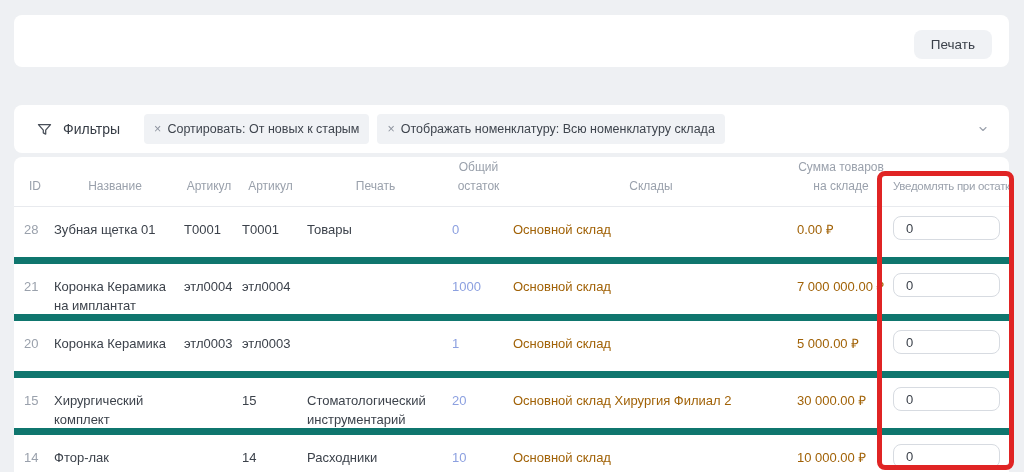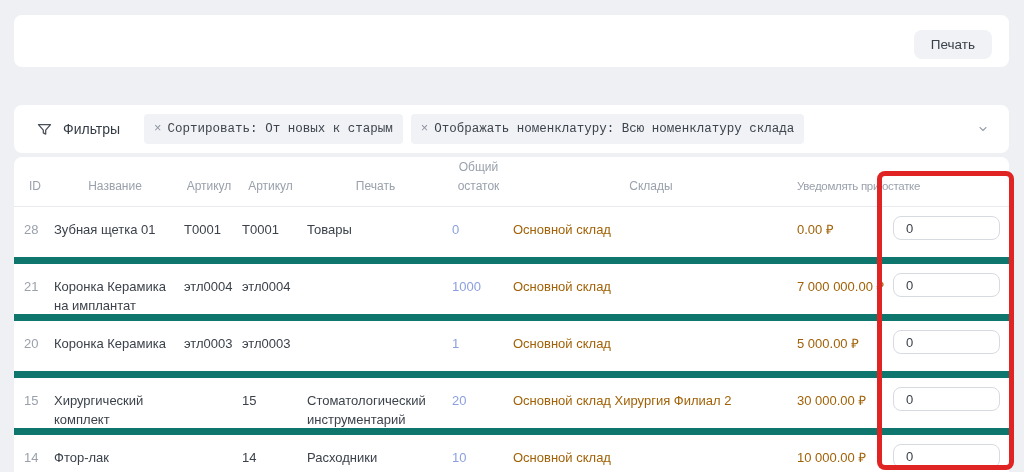--- a/index.html
+++ b/index.html
@@ -27,21 +27,21 @@
     font-size:13.5px; color:#3c424b; cursor:pointer;
   }
   
   .card-filters { top:89px; height:48px; display:flex; align-items:center; padding:0 20px 0 22px;margin-top:16px; }
   .funnel-wrap { display:flex; align-items:center; margin-right:10px; }
   .filters-label { font-size:14px; color:#363c45; margin-right:24px; }
   .chips { display:flex; gap:8px; flex:1; }
   .chip {
     background:#f0f2f5; border-radius:4px;
     padding:8px 10px; font-size:12.5px; color:#3e444d;
-    white-space:nowrap; cursor:default;font-family:Liberation Mono, monospace;
+    white-space:nowrap; cursor:default;
   }
   .chip .x { color:#8d939e; margin-right:6px; cursor:pointer; }
   .chevron-wrap { margin-left:12px; display:flex; align-items:center; cursor:pointer; }
   
   .card-table { top:157px; height:400px; overflow:hidden; }
   .thead, .row {
     display:grid;
     grid-template-columns:30px 130px 58px 65px 145px 61px 284px 96px 1fr;
     padding:0 10px;
   }
@@ -100,20 +100,21 @@
 
 <div class="card card-table">
   <div class="thead" id="thead">
       <div class="th th-id">ID</div>
       <div class="th th-name">Название</div>
       <div class="th th-article">Артикул</div>
       <div class="th th-barcode">Артикул</div>
       <div class="th th-group">Печать</div>
       <div class="th th-total">Общий остаток</div>
       <div class="th th-warehouse">Склады</div>
+      <div class="th th-sum">Сумма товаров на складе</div>
       <div class="th th-notify">Уведомлять при остатке</div>
     </div>
   <div id="tbody">
       <div class="row">
         <div class="cell-id">28</div>
         <div class="cell-name">Зубная щетка 01</div>
         <div class="cell-article">T0001</div>
         <div class="cell-barcode">T0001</div>
         <div class="cell-group">Товары</div>
         <div class="cell-total"><span class="link">0</span></div>

